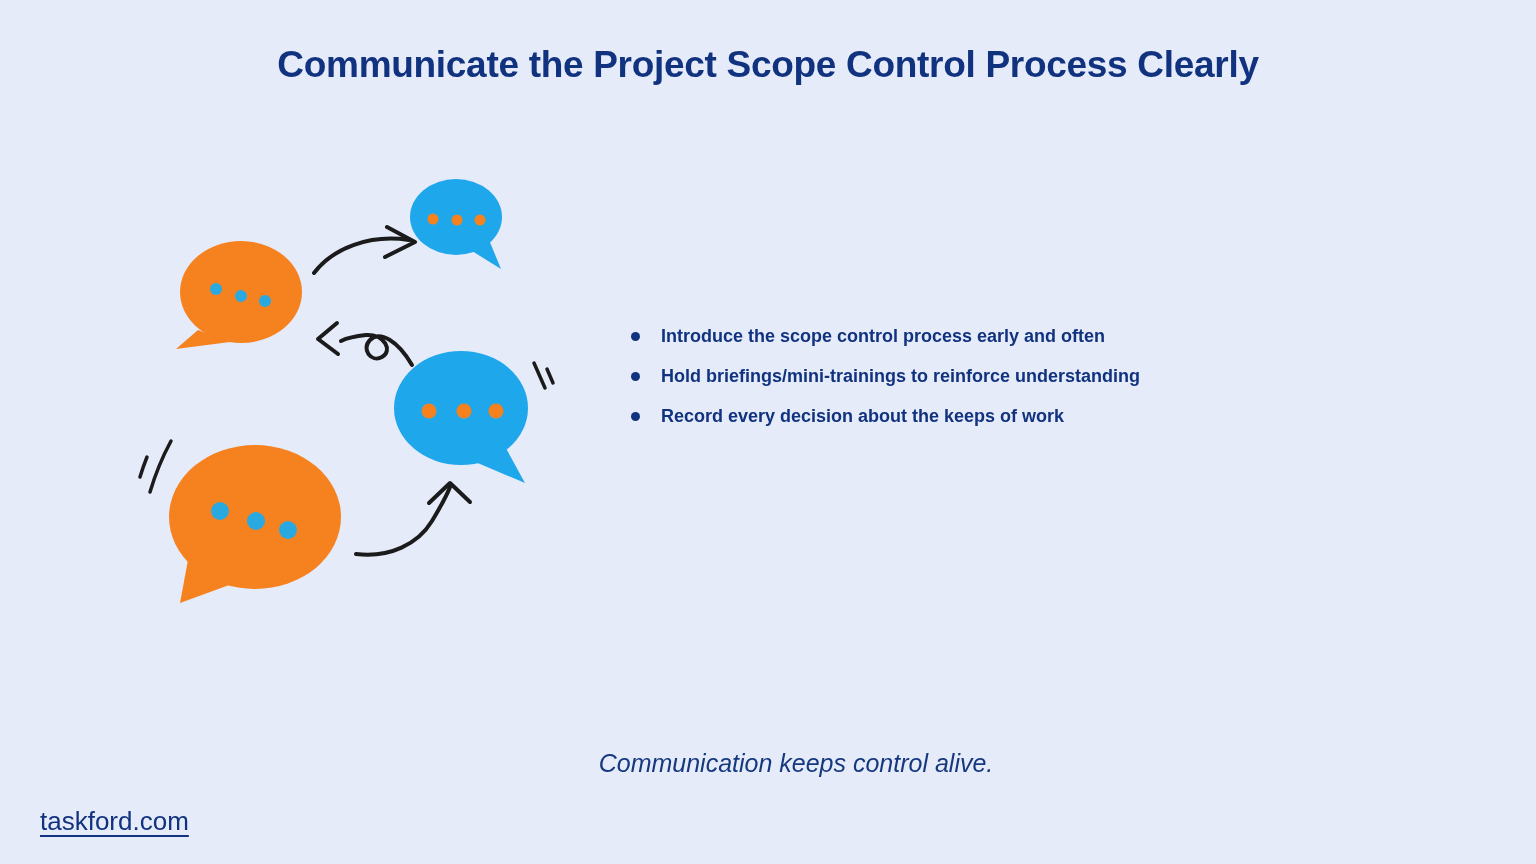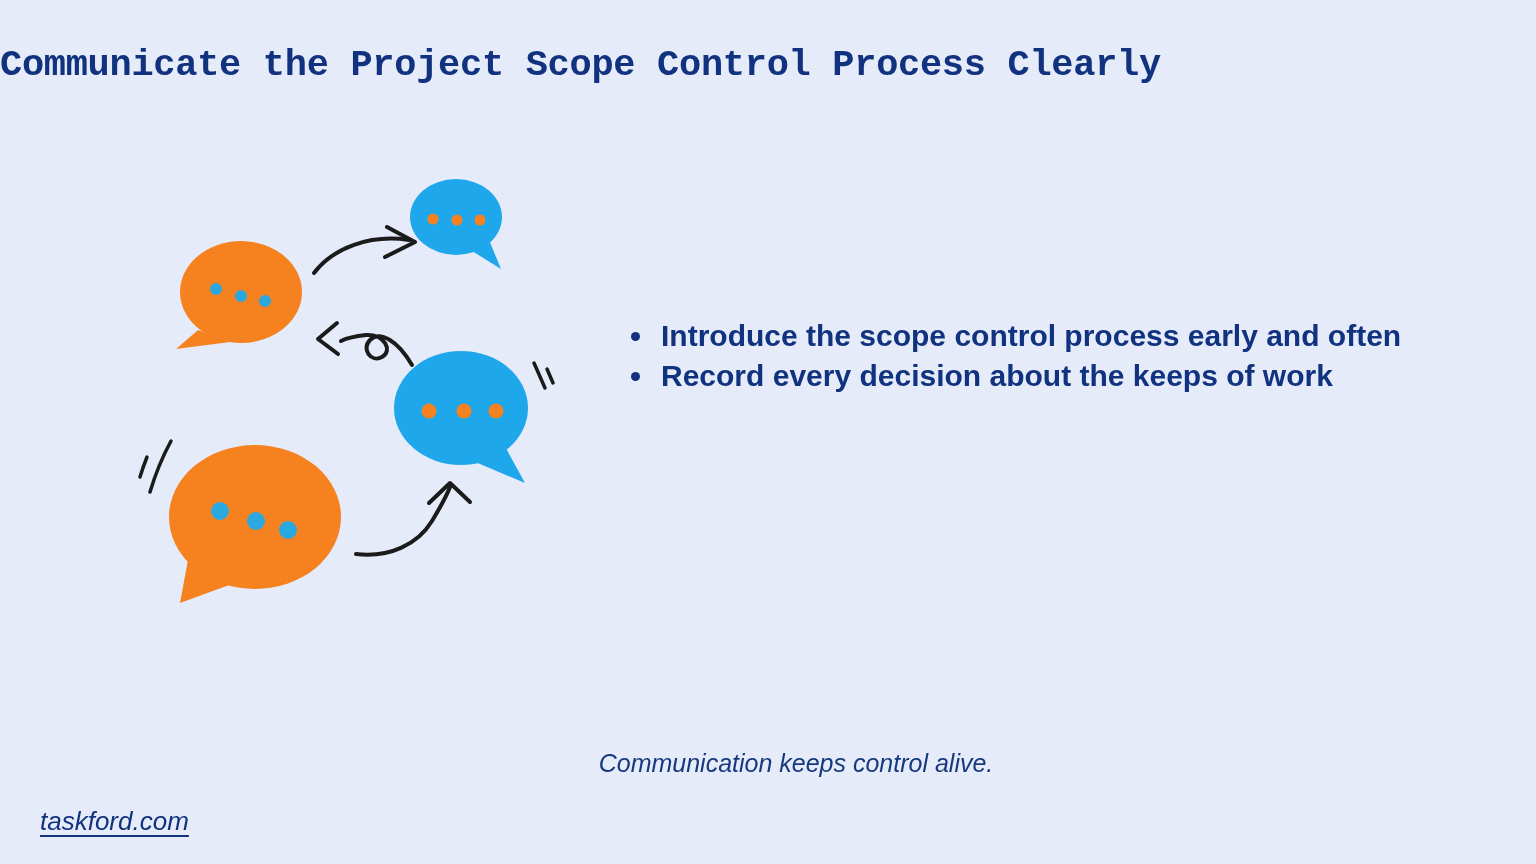--- a/index.html
+++ b/index.html
@@ -8,42 +8,42 @@
     position: relative;
     background: #E6EBFA;
     font-family: "Liberation Sans", sans-serif;
     overflow: hidden;
   }
   .title {
     position: absolute;
     top: 44px;
     left: 0;
     width: 100%;
+    text-align: center;
     font-size: 37px;
     font-weight: bold;
     color: #11337F;
     letter-spacing: -0.3px;
-    font-family: Liberation Mono, monospace;
   }
   .illustration {
     position: absolute;
     left: 128px;
     top: 150px;
   }
   .bullets {
     position: absolute;
     left: 628px;
     top: 316px;
     list-style: none;
   }
   .bullets li {
     position: relative;
     padding-left: 33px;
     line-height: 40px;
-    font-size: 30px;
+    font-size: 18px;
     font-weight: bold;
     color: #11337F;
     white-space: nowrap;
   }
   .bullet-dot {
     position: absolute;
     left: 3px;
     top: 16px;
     width: 9px;
     height: 9px;
@@ -59,21 +59,20 @@
     font-size: 25px;
     font-style: italic;
     color: #16397E;
     margin-left: 28px;
   }
   .footer-link {
     position: absolute;
     left: 40px;
     top: 806px;
     font-size: 26px;
-    font-style: italic;
     color: #11337F;
     text-decoration: underline;
     text-underline-offset: 5px;
     cursor: pointer;
   }
   .arrow-stroke {
     fill: none;
     stroke-width: 4;
     stroke-linecap: round;
     stroke-linejoin: round;
@@ -143,19 +142,23 @@
   </g>
 </svg>
 
 <ul class="bullets">
   <li>
     <span class="bullet-dot"></span>
     <span>Introduce the scope control process early and often</span>
   </li>
   <li>
     <span class="bullet-dot"></span>
+    <span>Hold briefings/mini-trainings to reinforce understanding</span>
+  </li>
+  <li>
+    <span class="bullet-dot"></span>
     <span>Record every decision about the keeps of work</span>
   </li>
 </ul>
 
 <div class="quote">Communication keeps control alive.</div>
 
 <a class="footer-link">taskford.com</a>
 
 </body></html>

